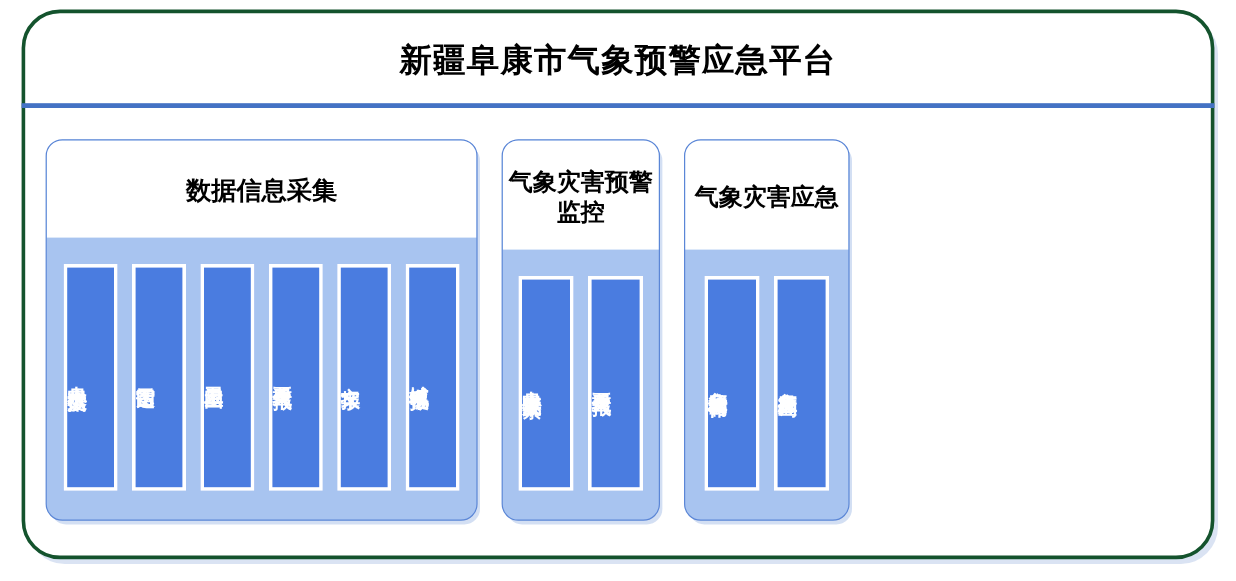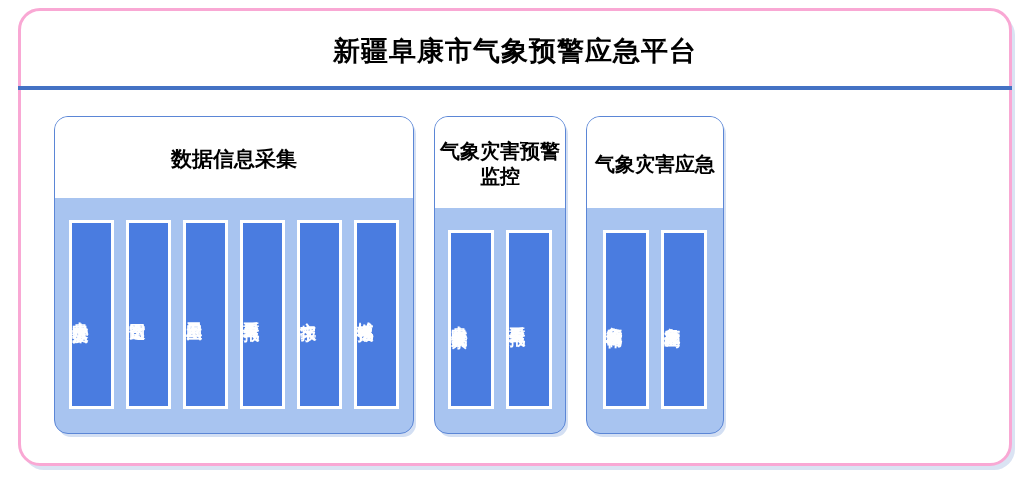--- a/index.html
+++ b/index.html
@@ -15,22 +15,22 @@
   }
 
   
   #platform-frame {
     position: absolute;
     left: 18px;
     top: 8px;
     width: 994px;
     height: 458px;
     box-sizing: border-box;
-    border: 3px solid #f9a8d4;
-    border-radius: 22px;
+    border: 3px solid #14532d;
+    border-radius: 32px;
     background: #ffffff;
     box-shadow: 4px 5px 0 -1px rgba(68,114,196,0.20);
   }
 
   #platform-title {
     position: absolute;
     left: 0;
     top: 24px;
     width: 100%;
     text-align: center;
@@ -53,21 +53,20 @@
   
   #groups-row {
     position: absolute;
     left: 17px;
     top: 105px;
     width: 960px;
     height: 318px;
     display: flex;
     align-items: stretch;
     gap: 0px;
-    margin-left: 16px;
   }
 
   .group-box {
     position: relative;
     box-sizing: border-box;
     border: 1.5px solid #5b86d6;
     border-radius: 14px;
     background: #a8c4f0;
     overflow: hidden;
     box-shadow: 3px 4px 0 -1px rgba(110,150,215,0.30);

